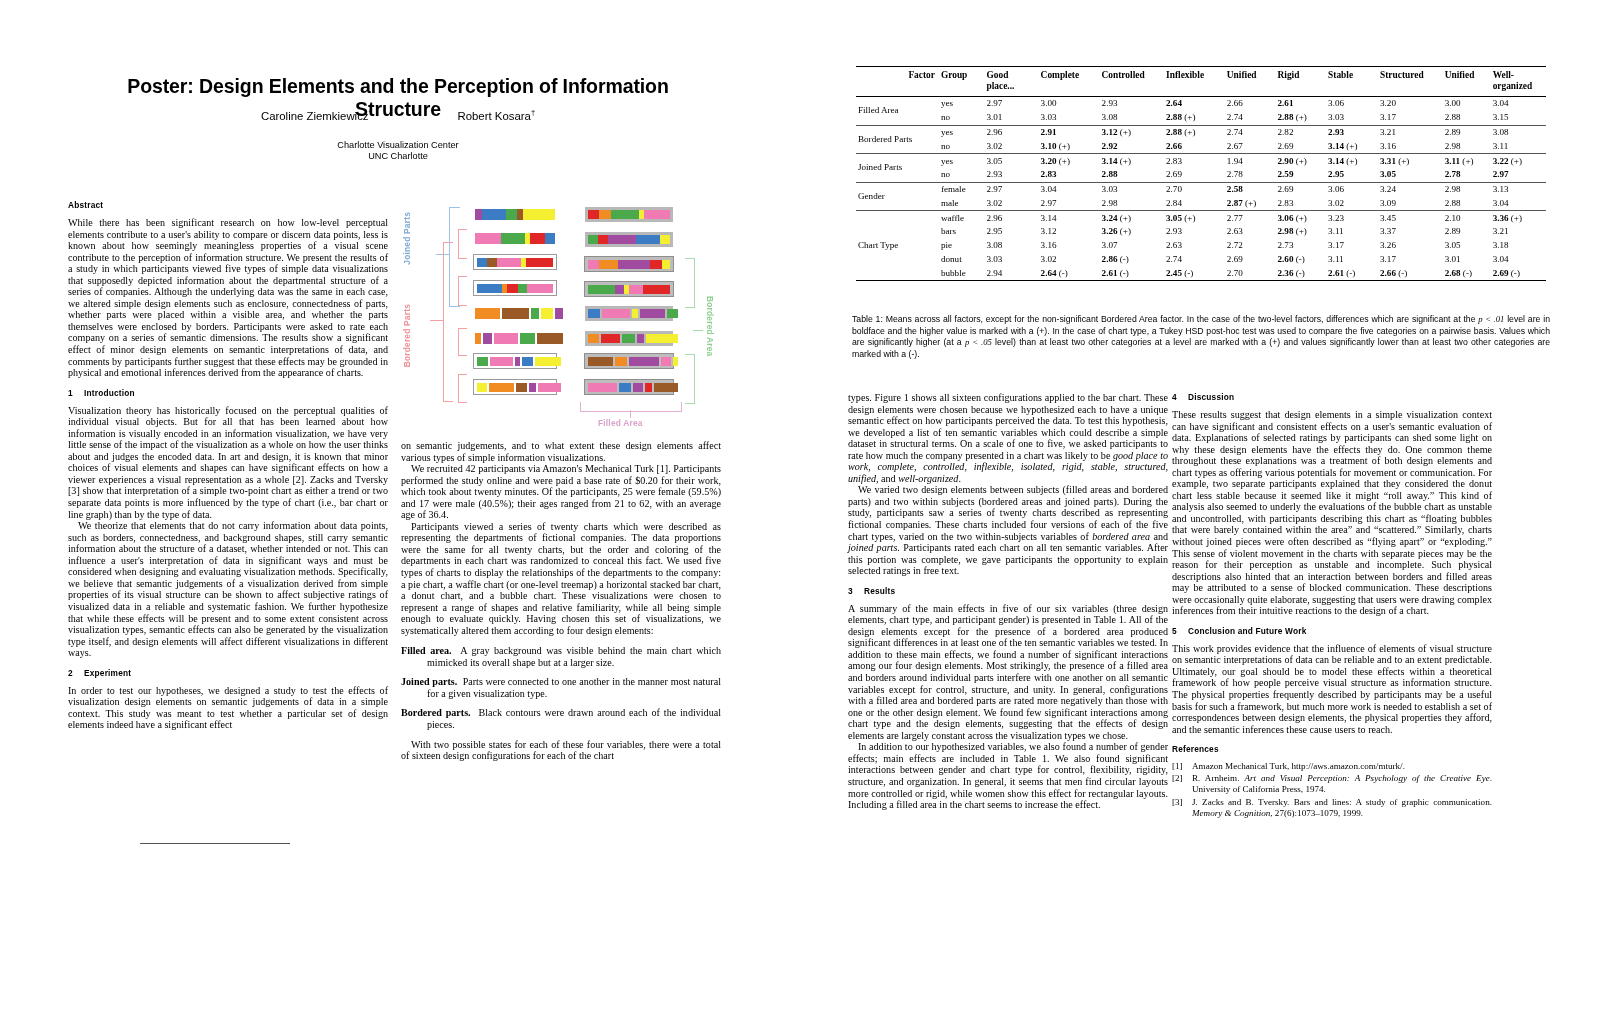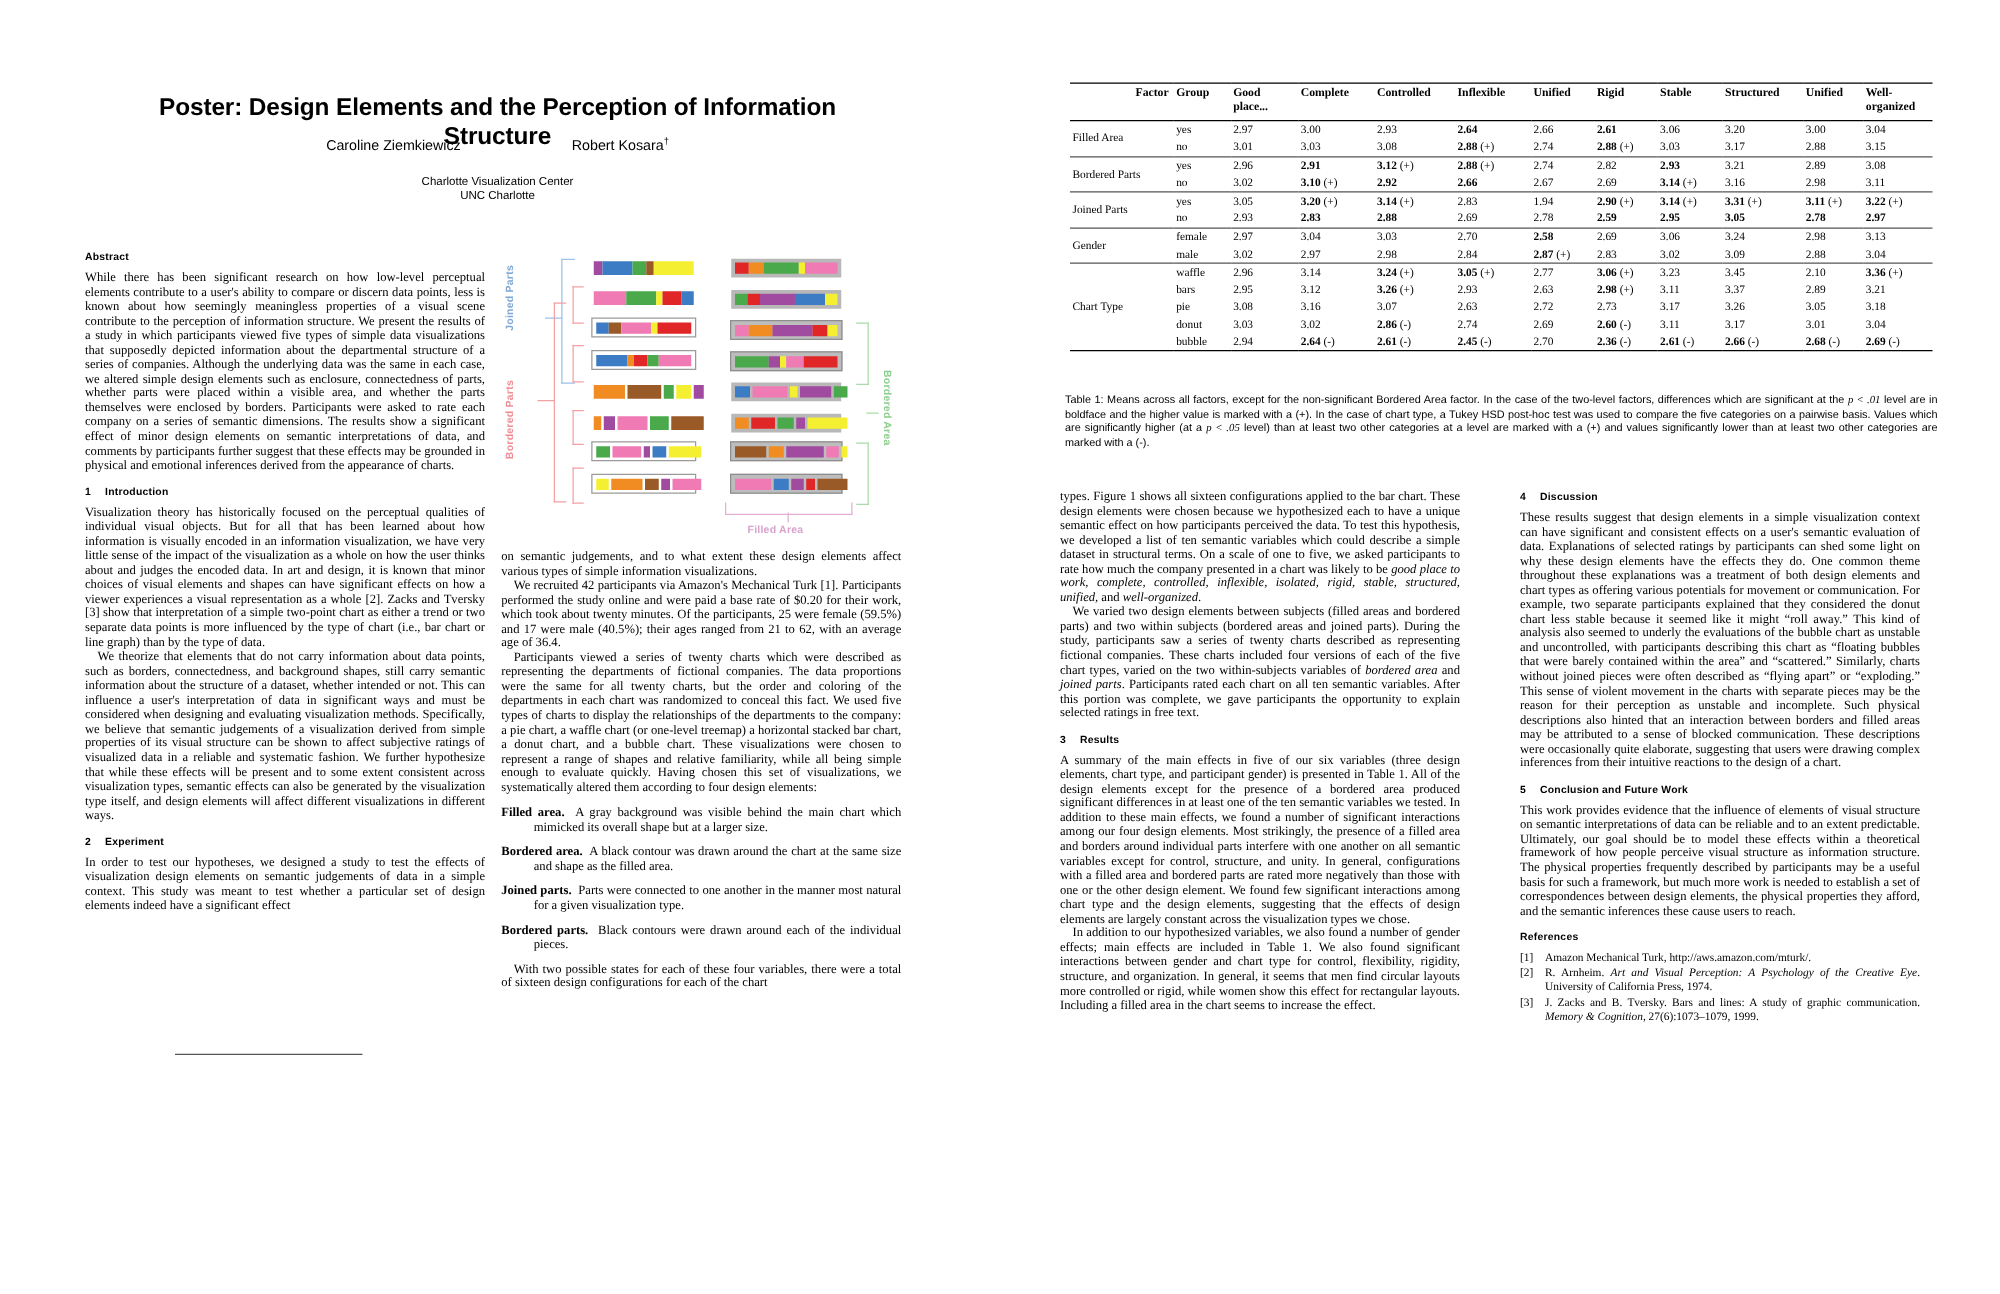--- a/index.html
+++ b/index.html
@@ -40,21 +40,21 @@
     letter-spacing:0.2px;
   }
   .sechead .num{display:inline-block;min-width:16px;}
   .sc{font-size:8.3px;}
 
   
   .col{position:absolute;width:320px;}
   #col1{left:68px;top:200px;}
   #col2{left:401px;top:440px;}
   #col3{left:848px;top:392px;}
-  #col4{left:1216px;top:392px;}
+  #col4{left:1172px;top:392px;}
   .gap{height:9px;}
   .gap-head{height:7px;}
 
   
   .deflist{margin-top:9px;}
   .defitem{font-size:10.1px;line-height:11.55px;text-align:justify;
     padding-left:26px;text-indent:-26px;margin-bottom:8px;}
   .defitem b{font-weight:bold;}
 
   
@@ -297,21 +297,20 @@
   </div>
 
 
   <div class="col" id="col2">
     <p class="para">on semantic judgements, and to what extent these design elements affect various types of simple information visualizations.</p>
     <p class="para ind">We recruited 42 participants via Amazon's Mechanical Turk [1]. Participants performed the study online and were paid a base rate of $0.20 for their work, which took about twenty minutes. Of the participants, 25 were female (59.5%) and 17 were male (40.5%); their ages ranged from 21 to 62, with an average age of 36.4.</p>
     <p class="para ind">Participants viewed a series of twenty charts which were described as representing the departments of fictional companies. The data proportions were the same for all twenty charts, but the order and coloring of the departments in each chart was randomized to conceal this fact. We used five types of charts to display the relationships of the departments to the company: a pie chart, a waffle chart (or one-level treemap) a horizontal stacked bar chart, a donut chart, and a bubble chart. These visualizations were chosen to represent a range of shapes and relative familiarity, while all being simple enough to evaluate quickly. Having chosen this set of visualizations, we systematically altered them according to four design elements:</p>
 
     <div class="deflist">
       <p class="defitem"><b>Filled area.</b>&nbsp; <span>A gray background was visible behind the main chart which mimicked its overall shape but at a larger size.</span></p>
-      <p class="defitem"><b>Bordered area.</b>&nbsp; <span>A black contour was drawn around the chart at the same size and shape as the filled area.</span></p>
       <p class="defitem"><b>Joined parts.</b>&nbsp; <span>Parts were connected to one another in the manner most natural for a given visualization type.</span></p>
       <p class="defitem"><b>Bordered parts.</b>&nbsp; <span>Black contours were drawn around each of the individual pieces.</span></p>
     </div>
 
     <p class="para ind" style="margin-top:6px;">With two possible states for each of these four variables, there were a total of sixteen design configurations for each of the chart</p>
   </div>
 
   <div class="tablewrap">
     <table class="t1">
       <thead>

